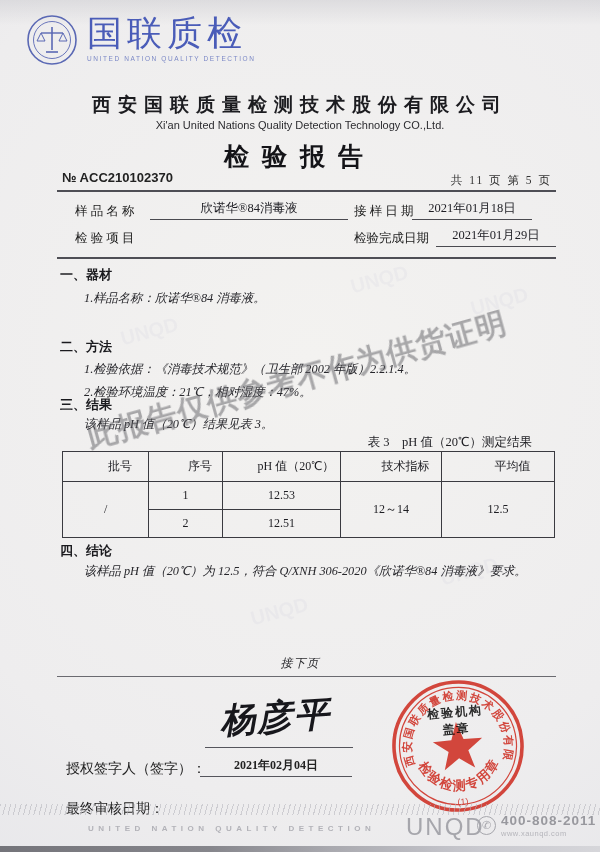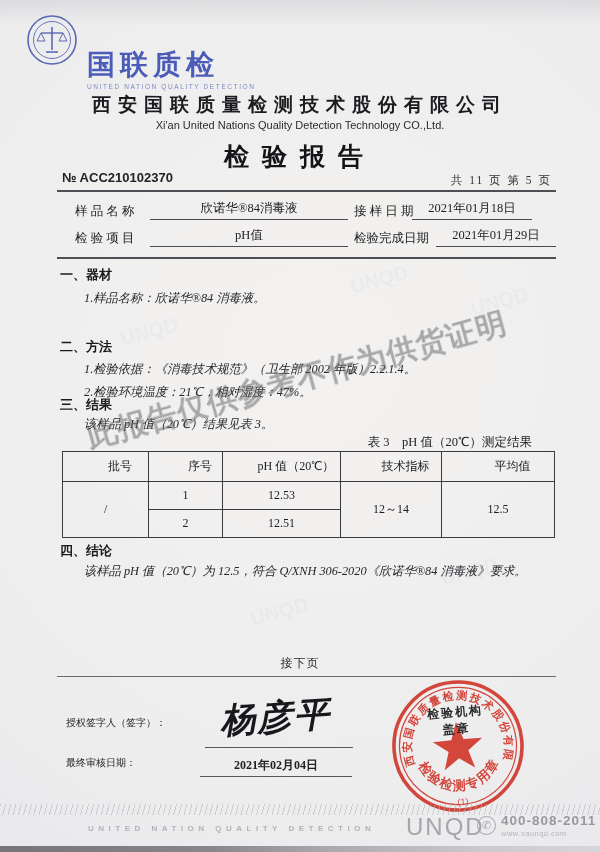--- a/index.html
+++ b/index.html
@@ -10,22 +10,22 @@
       radial-gradient(ellipse 130% 95% at 52% 42%, #f3f2f0 0%, #eeedee 55%, #e5e5e9 85%, #dddde2 100%);
   }
   .abs{position:absolute;}
 
   
   .bg-mark{position:absolute;font-family:"Liberation Sans",sans-serif;font-weight:bold;
     font-size:20px;color:#7d7da8;opacity:0.05;transform:rotate(-15deg);}
 
   
   .logo-wrap{left:26px;top:14px;display:flex;align-items:flex-start;gap:9px;}
-  .brand-cn{font-family:"Liberation Sans",sans-serif;font-weight:bold;font-size:28px;
-    color:#4a5cb8;letter-spacing:5px;line-height:1.1;margin-top:36px;}
+  .brand-cn{font-family:"Liberation Sans",sans-serif;font-weight:normal;font-size:35px;
+    color:#4a5cb8;letter-spacing:5px;line-height:1.1;}
   .brand-en{font-family:"Liberation Sans",sans-serif;font-size:6.5px;color:#7b88c6;
     letter-spacing:1.6px;margin-top:2px;}
 
   .company-cn{left:0;top:92px;width:600px;text-align:center;font-weight:bold;
     font-size:19px;letter-spacing:7px;color:#1c1c20;}
   .company-en{left:0;top:119px;width:600px;text-align:center;font-family:"Liberation Sans",sans-serif;
     font-size:11px;color:#2c2c30;}
   .report-title{left:0;top:140px;width:600px;text-align:center;font-weight:bold;
     font-size:25px;letter-spacing:13px;color:#141418;}
   .report-no{left:62px;top:170px;font-family:"Liberation Sans",sans-serif;font-weight:bold;
@@ -43,23 +43,23 @@
   .sec-line{left:84px;font-size:12.3px;color:#26262b;white-space:nowrap;font-style:italic;}
 
   .tbl-caption{left:0;top:434px;width:532px;text-align:right;font-size:12.5px;color:#1d1d22;}
   .tbl-wrap{left:62px;top:451px;width:493px;}
   table.result{border-collapse:collapse;width:100%;table-layout:fixed;}
   table.result th, table.result td{border:1.5px solid #3a3a40;text-align:center;
     font-size:12px;color:#1d1d22;padding:0;}
   table.result th{height:29px;font-weight:normal;padding-left:29px;}
   table.result td{height:27px;}
 
-  .continuation{left:0;top:655px;width:600px;text-align:center;font-size:12px;color:#2a2a2e;letter-spacing:1px;}
-
-  .sig-label{left:66px;font-size:10px;color:#222;}
+  .continuation{left:0;top:655px;width:600px;text-align:center;font-size:12px;color:#2a2a2e;letter-spacing:1px;font-style:italic;}
+
+  .sig-label{left:66px;font-size:14px;color:#222;margin-top:44px;}
   .sig-name{left:220px;top:694px;font-size:35px;font-weight:bold;font-style:italic;
     color:#17171c;transform:rotate(-4deg);letter-spacing:2px;}
   .sig-line{position:absolute;border-bottom:1.5px solid #55555c;height:0;}
   .sig-date{left:200px;top:757px;width:152px;text-align:center;font-size:12px;font-weight:bold;color:#222;}
 
   
   .watermark{left:88px;top:418px;transform:rotate(-15.5deg);transform-origin:left center;
     font-size:30px;font-weight:600;color:#5f5f64;opacity:0.5;letter-spacing:1px;
     white-space:nowrap;filter:blur(0.4px);}
 
@@ -121,21 +121,20 @@
   <div class="abs report-no">№ ACC210102370</div>
   <div class="abs page-info">共 11 页 第 5 页</div>
   <div class="abs rule" style="top:190px"></div>
 
   <span class="abs info-label" style="left:75px;top:203px">样 品 名 称</span>
   <span class="abs info-value" style="left:150px;top:200px;width:198px">欣诺华®84消毒液</span>
   <span class="abs info-label" style="left:354px;top:203px">接 样 日 期</span>
   <span class="abs info-value" style="left:412px;top:200px;width:120px">2021年01月18日</span>
 
   <span class="abs info-label" style="left:75px;top:230px">检 验 项 目</span>
-  <span class="abs info-value" style="left:150px;top:227px;width:198px">pH值</span>
   <span class="abs info-label" style="left:354px;top:230px">检验完成日期</span>
   <span class="abs info-value" style="left:436px;top:227px;width:120px">2021年01月29日</span>
 
   <div class="abs rule" style="top:257px"></div>
 
   <div class="abs sec-title" style="top:266px">一、器材</div>
   <div class="abs sec-line" style="top:290px">1.样品名称：欣诺华®84 消毒液。</div>
 
   <div class="abs sec-title" style="top:338px">二、方法</div>
   <div class="abs sec-line" style="top:361px">1.检验依据：《消毒技术规范》（卫生部 2002 年版）2.2.1.4。</div>

